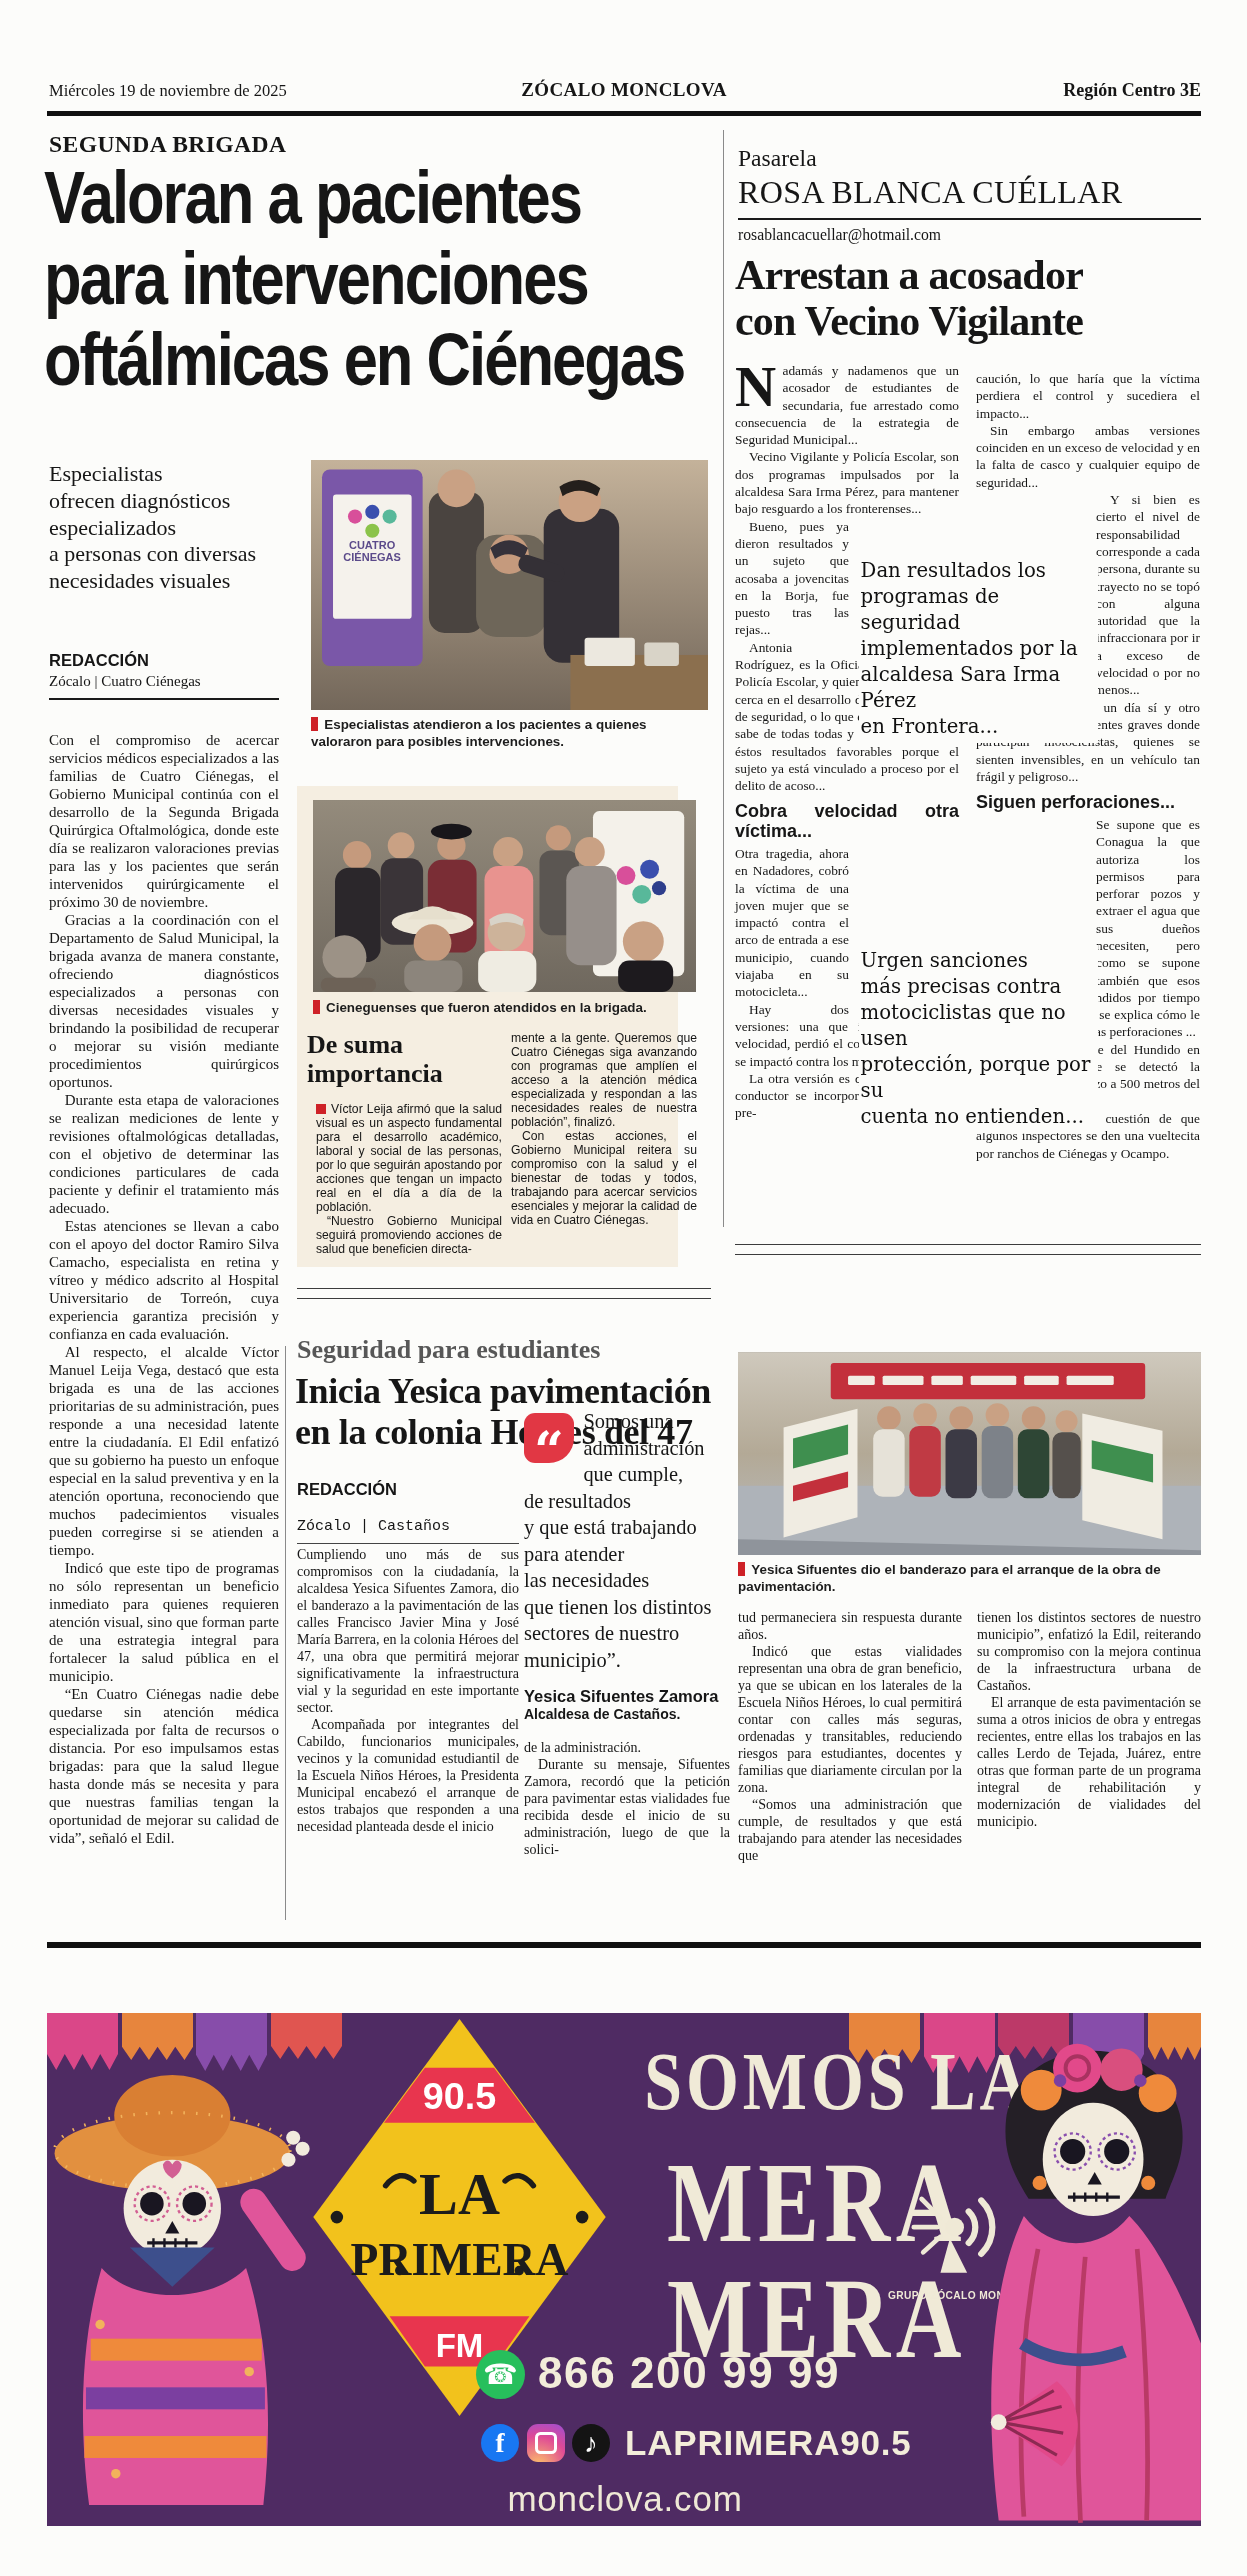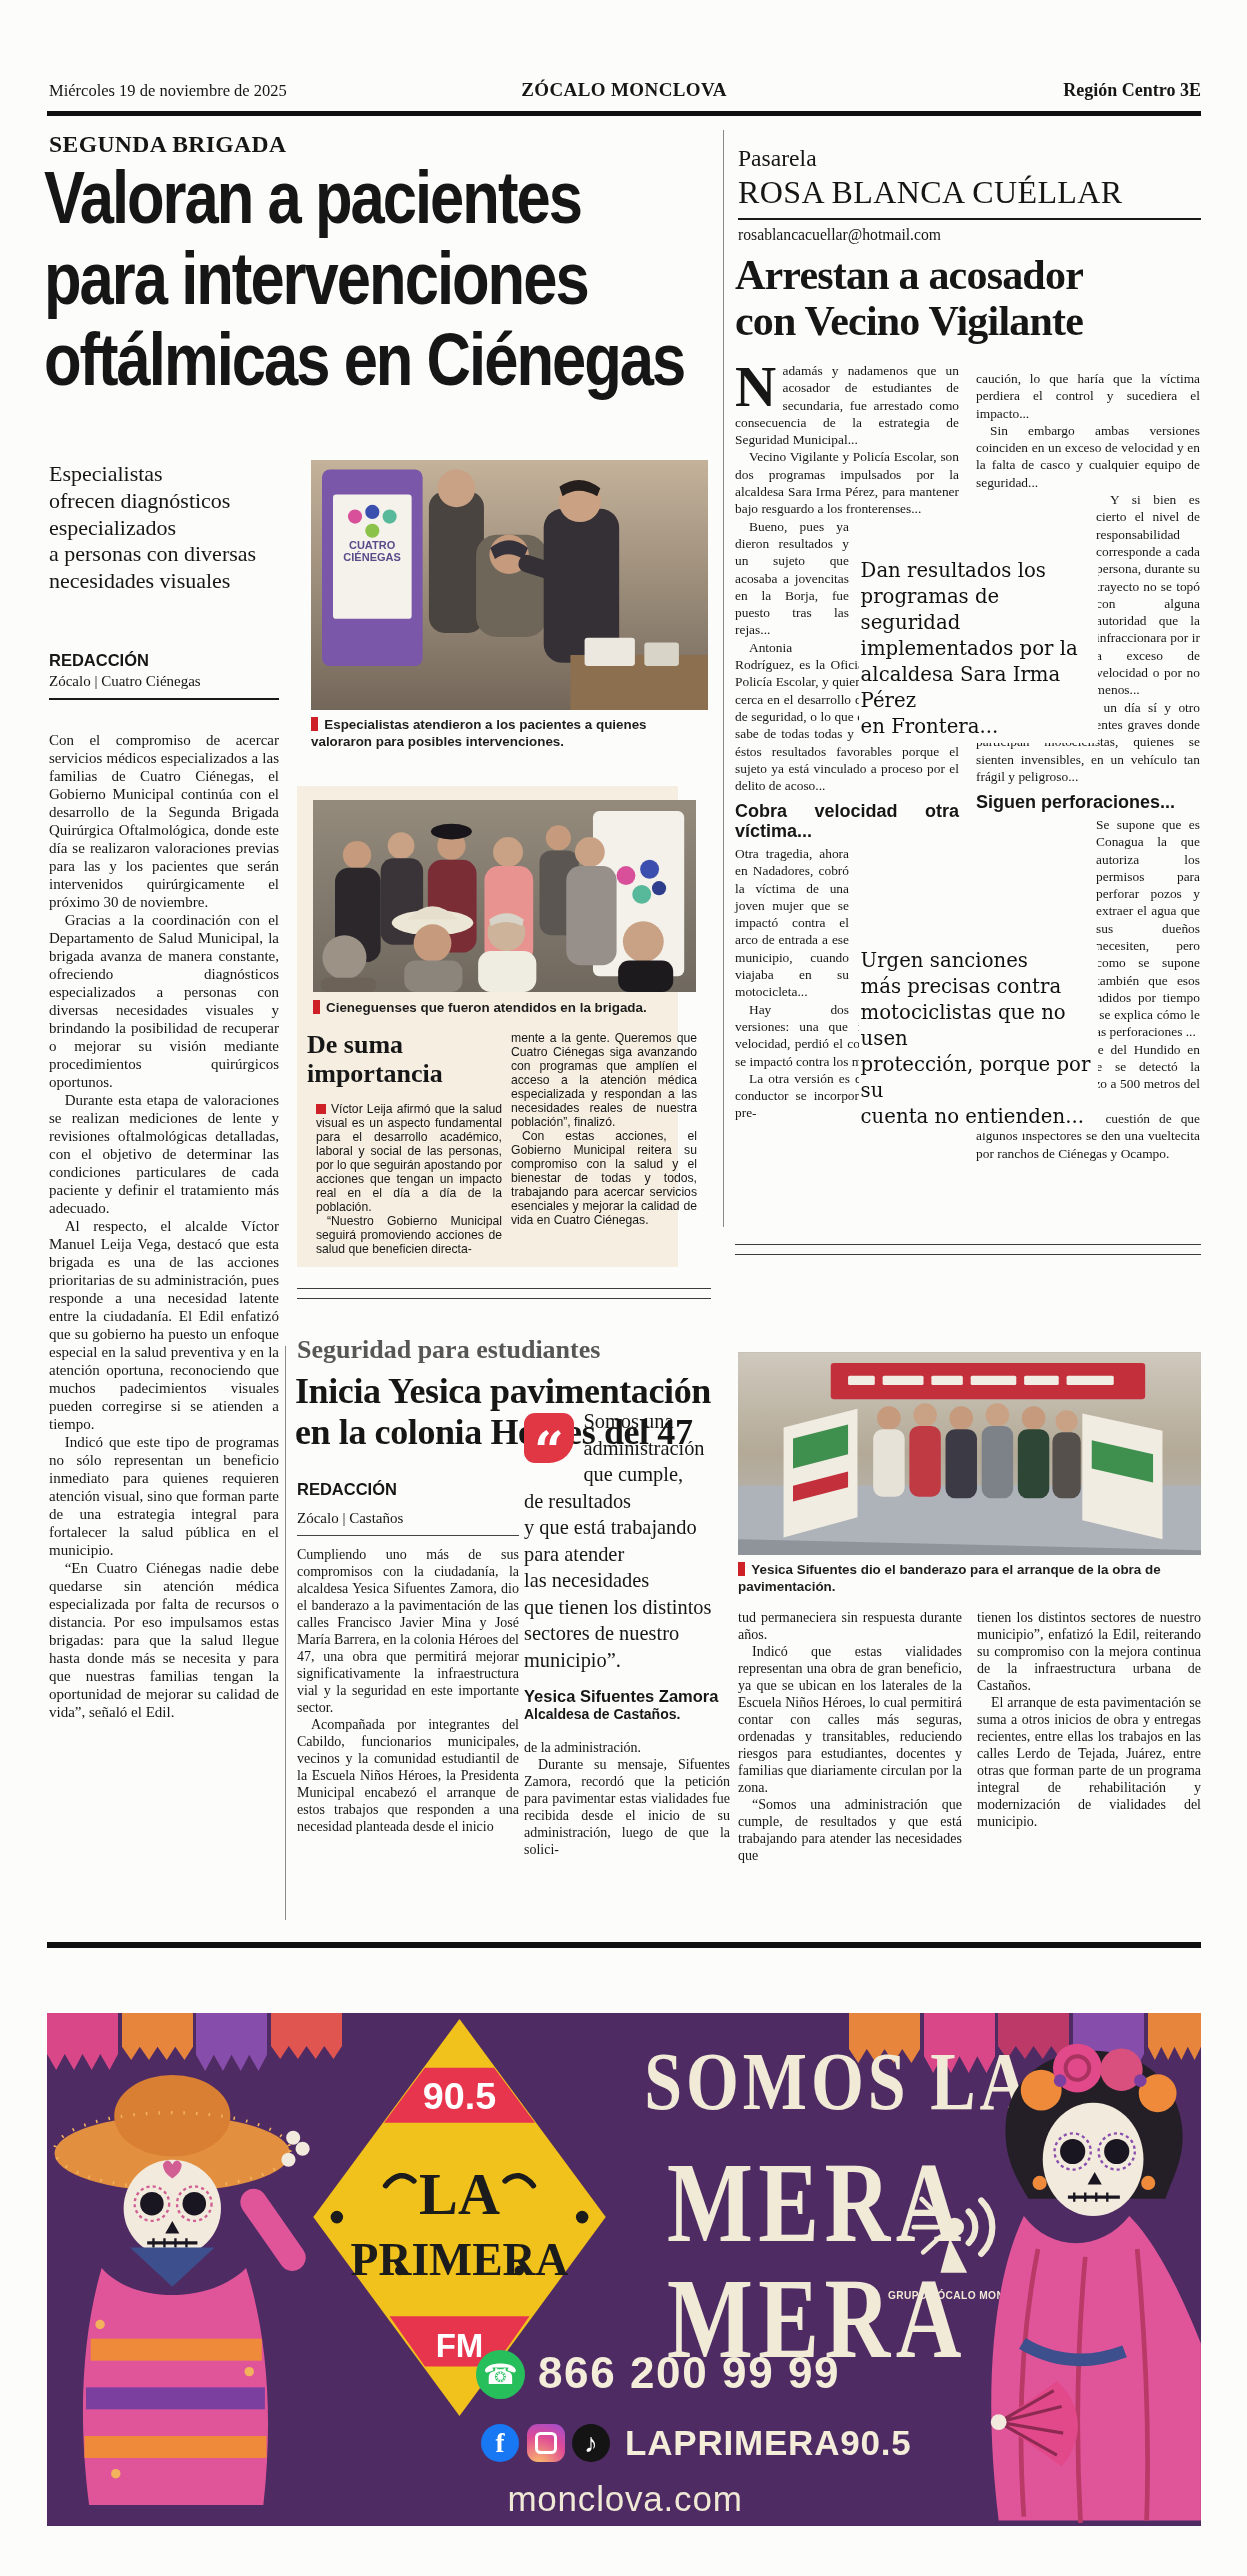--- a/index.html
+++ b/index.html
@@ -125,20 +125,21 @@
   <div class="abs" style="left:49px;top:651px;">
     <div class="byline">REDACCIÓN</div>
     <div class="byloc" style="margin-top:3.1px;">Zócalo | Cuatro Ciénegas</div>
     <div class="byrule" style="width:230px;margin-top:7.9px;"></div>
   </div>
 
   <div class="abs lead-body jus">
     <p>Con el compromiso de acercar servicios médicos especializados a las familias de Cuatro Ciénegas, el Gobierno Municipal continúa con el desarrollo de la Segunda Brigada Quirúrgica Oftalmológica, donde este día se realizaron valoraciones previas para las y los pacientes que serán intervenidos quirúrgicamente el próximo 30 de noviembre.</p>
     <p>Gracias a la coordinación con el Departamento de Salud Municipal, la brigada avanza de manera constante, ofreciendo diagnósticos especializados a personas con diversas necesidades visuales y brindando la posibilidad de recuperar o mejorar su visión mediante procedimientos quirúrgicos oportunos.</p>
     <p>Durante esta etapa de valoraciones se realizan mediciones de lente y revisiones oftalmológicas detalladas, con el objetivo de determinar las condiciones particulares de cada paciente y definir el tratamiento más adecuado.</p>
+    <p>Estas atenciones se llevan a cabo con el apoyo del doctor Ramiro Silva Camacho, especialista en retina y vítreo y médico adscrito al Hospital Universitario de Torreón, cuya experiencia garantiza precisión y confianza en cada evaluación.</p>
     <p>Al respecto, el alcalde Víctor Manuel Leija Vega, destacó que esta brigada es una de las acciones prioritarias de su administración, pues responde a una necesidad latente entre la ciudadanía. El Edil enfatizó que su gobierno ha puesto un enfoque especial en la salud preventiva y en la atención oportuna, reconociendo que muchos padecimientos visuales pueden corregirse si se atienden a tiempo.</p>
     <p>Indicó que este tipo de programas no sólo representan un beneficio inmediato para quienes requieren atención visual, sino que forman parte de una estrategia integral para fortalecer la salud pública en el municipio.</p>
     <p>“En Cuatro Ciénegas nadie debe quedarse sin atención médica especializada por falta de recursos o distancia. Por eso impulsamos estas brigadas: para que la salud llegue hasta donde más se necesita y para que nuestras familias tengan la oportunidad de mejorar su calidad de vida”, señaló el Edil.</p>
   </div>
 
   <div class="abs fig" style="left:311px;top:460px;width:397px;height:250px;">
     <svg width="397" height="250" viewBox="0 0 505 318">
       <defs>
         <linearGradient id="g1" x1="0" y1="0" x2="0" y2="1">
           <stop offset="0" stop-color="#c4b29a"></stop>
@@ -279,21 +280,21 @@
 protección, porque por su
 cuenta no entienden...</div>
   </div>
 
   <div class="abs bot-kicker">Seguridad para estudiantes</div>
   <div class="abs bot-head pre">Inicia Yesica pavimentación
 en la colonia Héroes del 47</div>
 
   <div class="abs" style="left:297px;top:1480px;">
     <div class="byline">REDACCIÓN</div>
-    <div class="byloc" style="margin-top:11px;">Zócalo | Castaños</div>
+    <div class="byloc" style="margin-top:19px;font-family:Liberation Mono, monospace;">Zócalo | Castaños</div>
     <div class="byrule" style="width:222px;margin-top:7.9px;background:#444;height:0.8px;"></div>
   </div>
 
   <div class="abs news jus bot-col" style="left:297px;top:1546px;width:222px;">
     <p style="text-indent:0;">Cumpliendo uno más de sus compromisos con la ciudadanía, la alcaldesa Yesica Sifuentes Zamora, dio el banderazo a la pavimentación de las calles Francisco Javier Mina y José María Barrera, en la colonia Héroes del 47, una obra que permitirá mejorar significativamente la infraestructura vial y la seguridad en este importante sector.</p>
     <p>Acompañada por integrantes del Cabildo, funcionarios municipales, vecinos y la comunidad estudiantil de la Escuela Niños Héroes, la Presidenta Municipal encabezó el arranque de estos trabajos que responden a una necesidad planteada desde el inicio</p>
   </div>
 
   <div class="abs quoteblock">
     <div class="qbadge">“</div>

